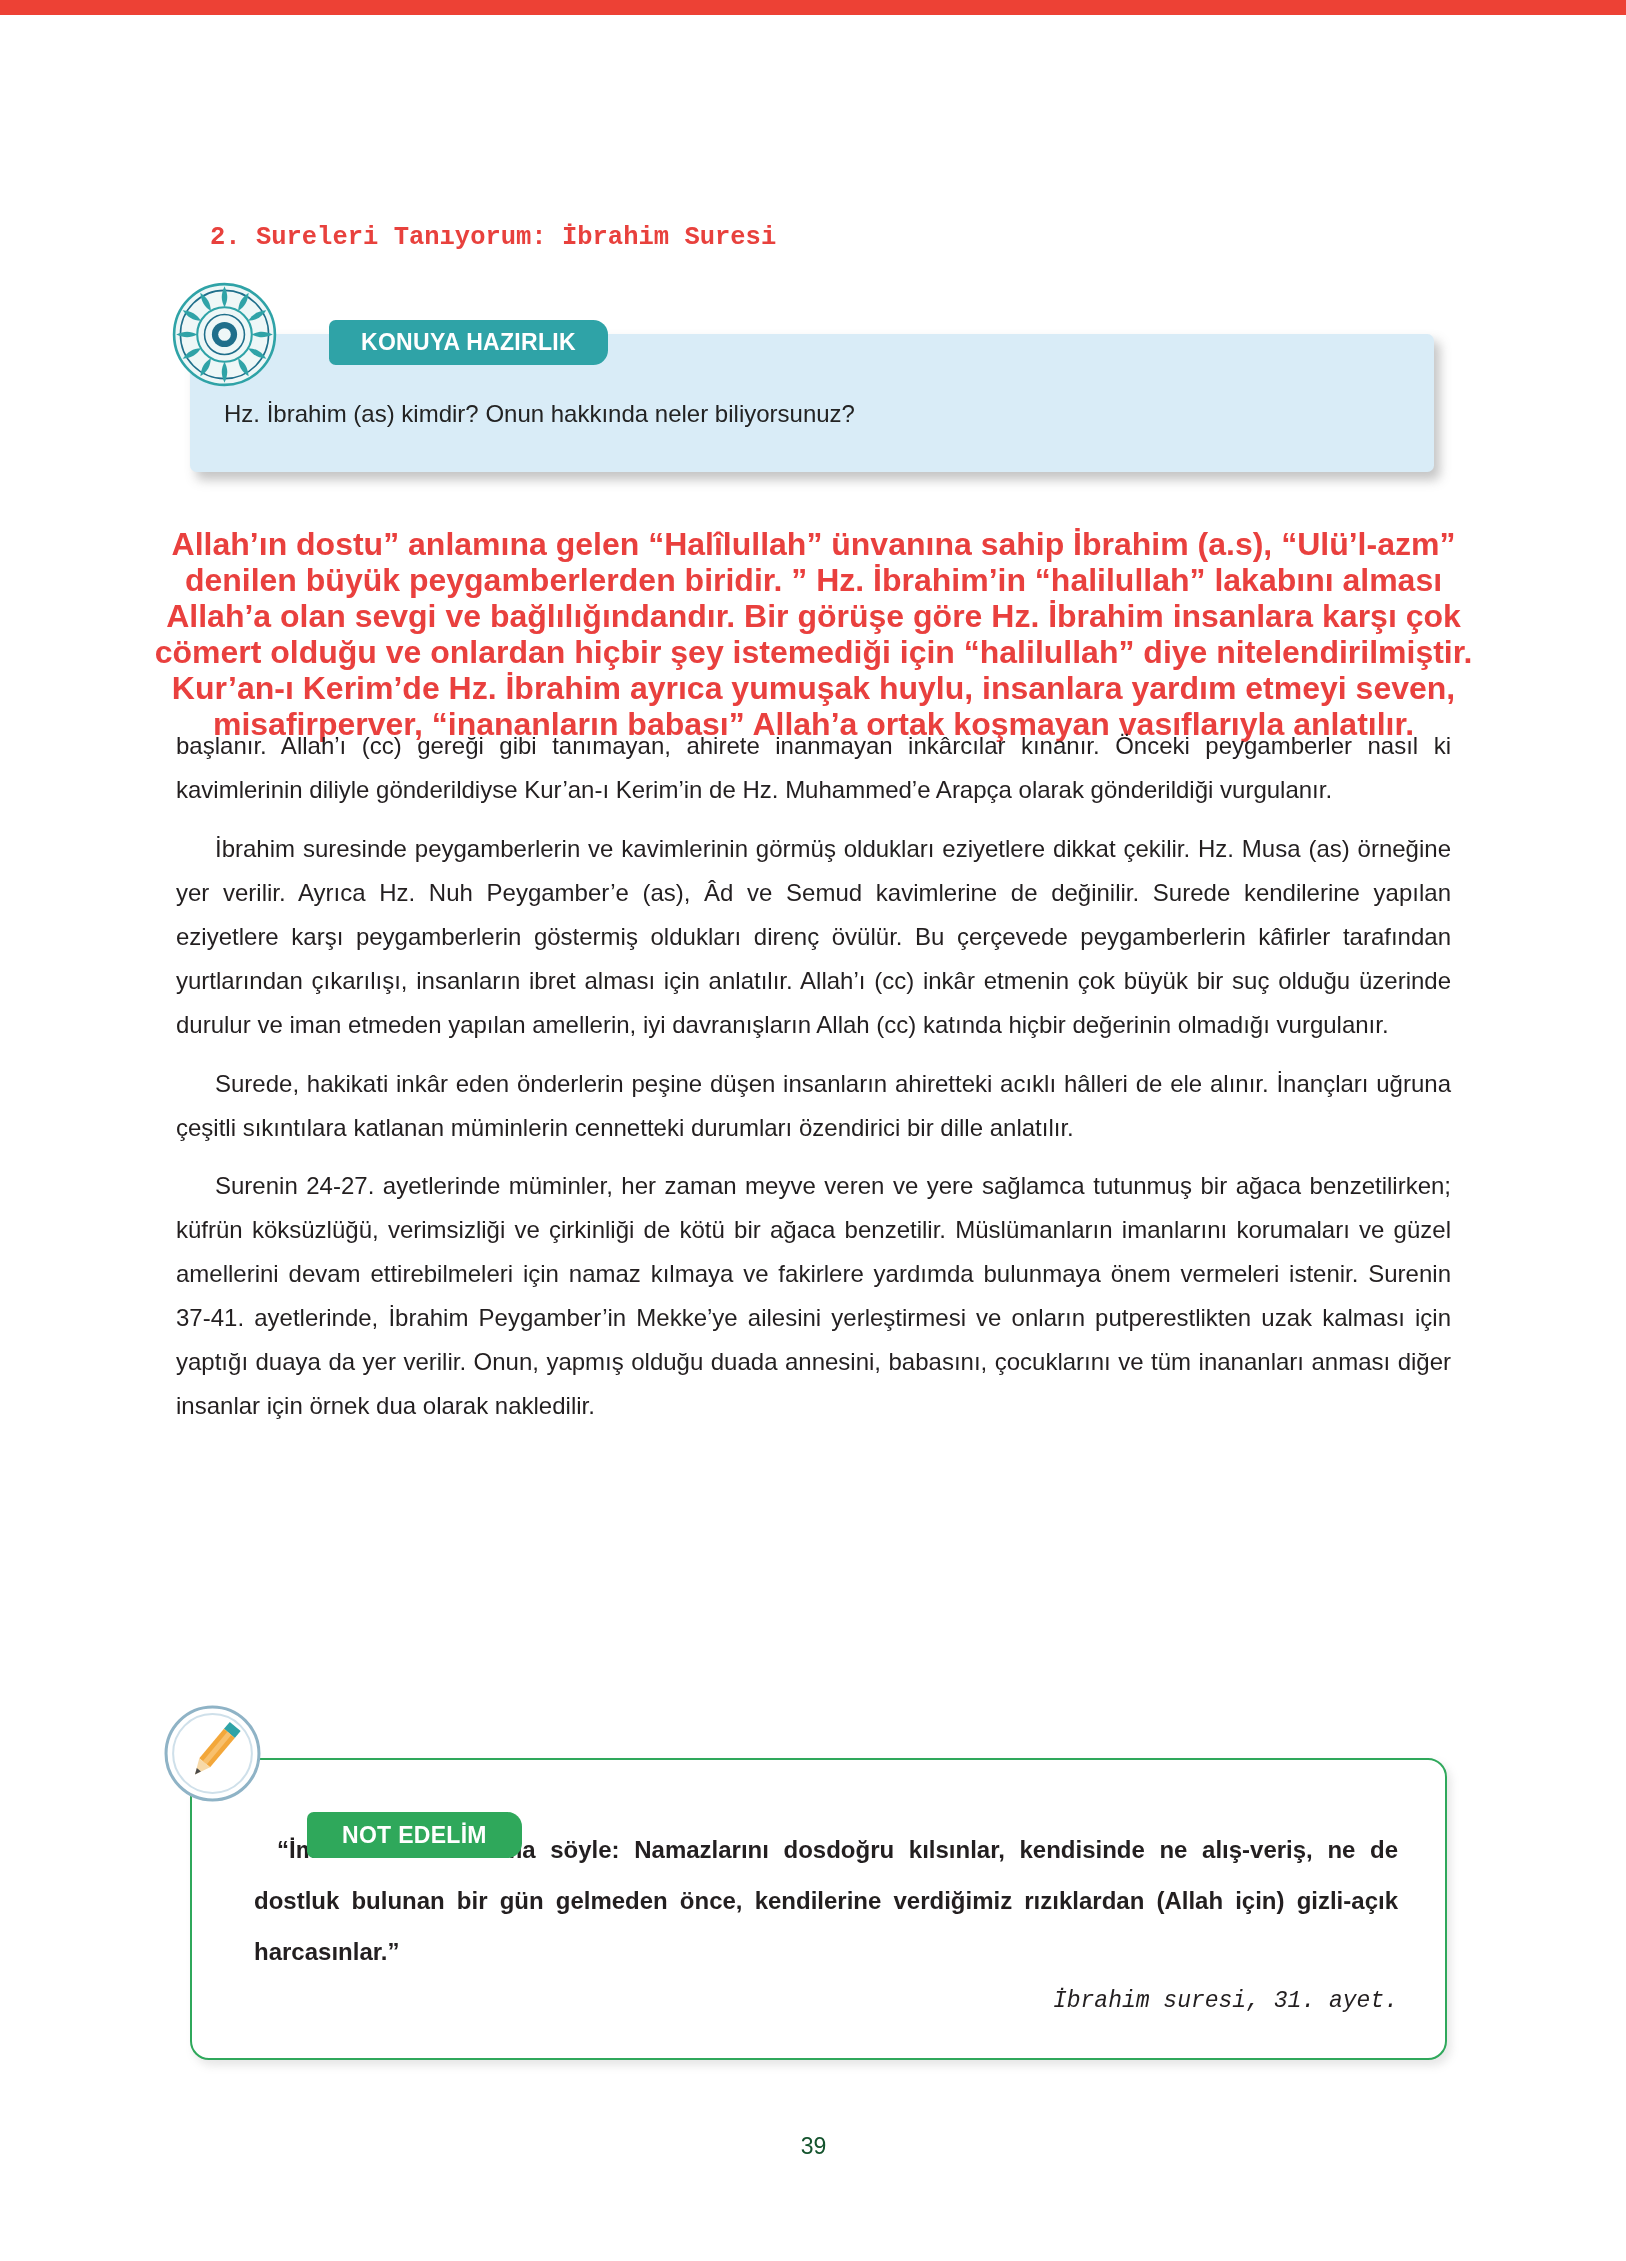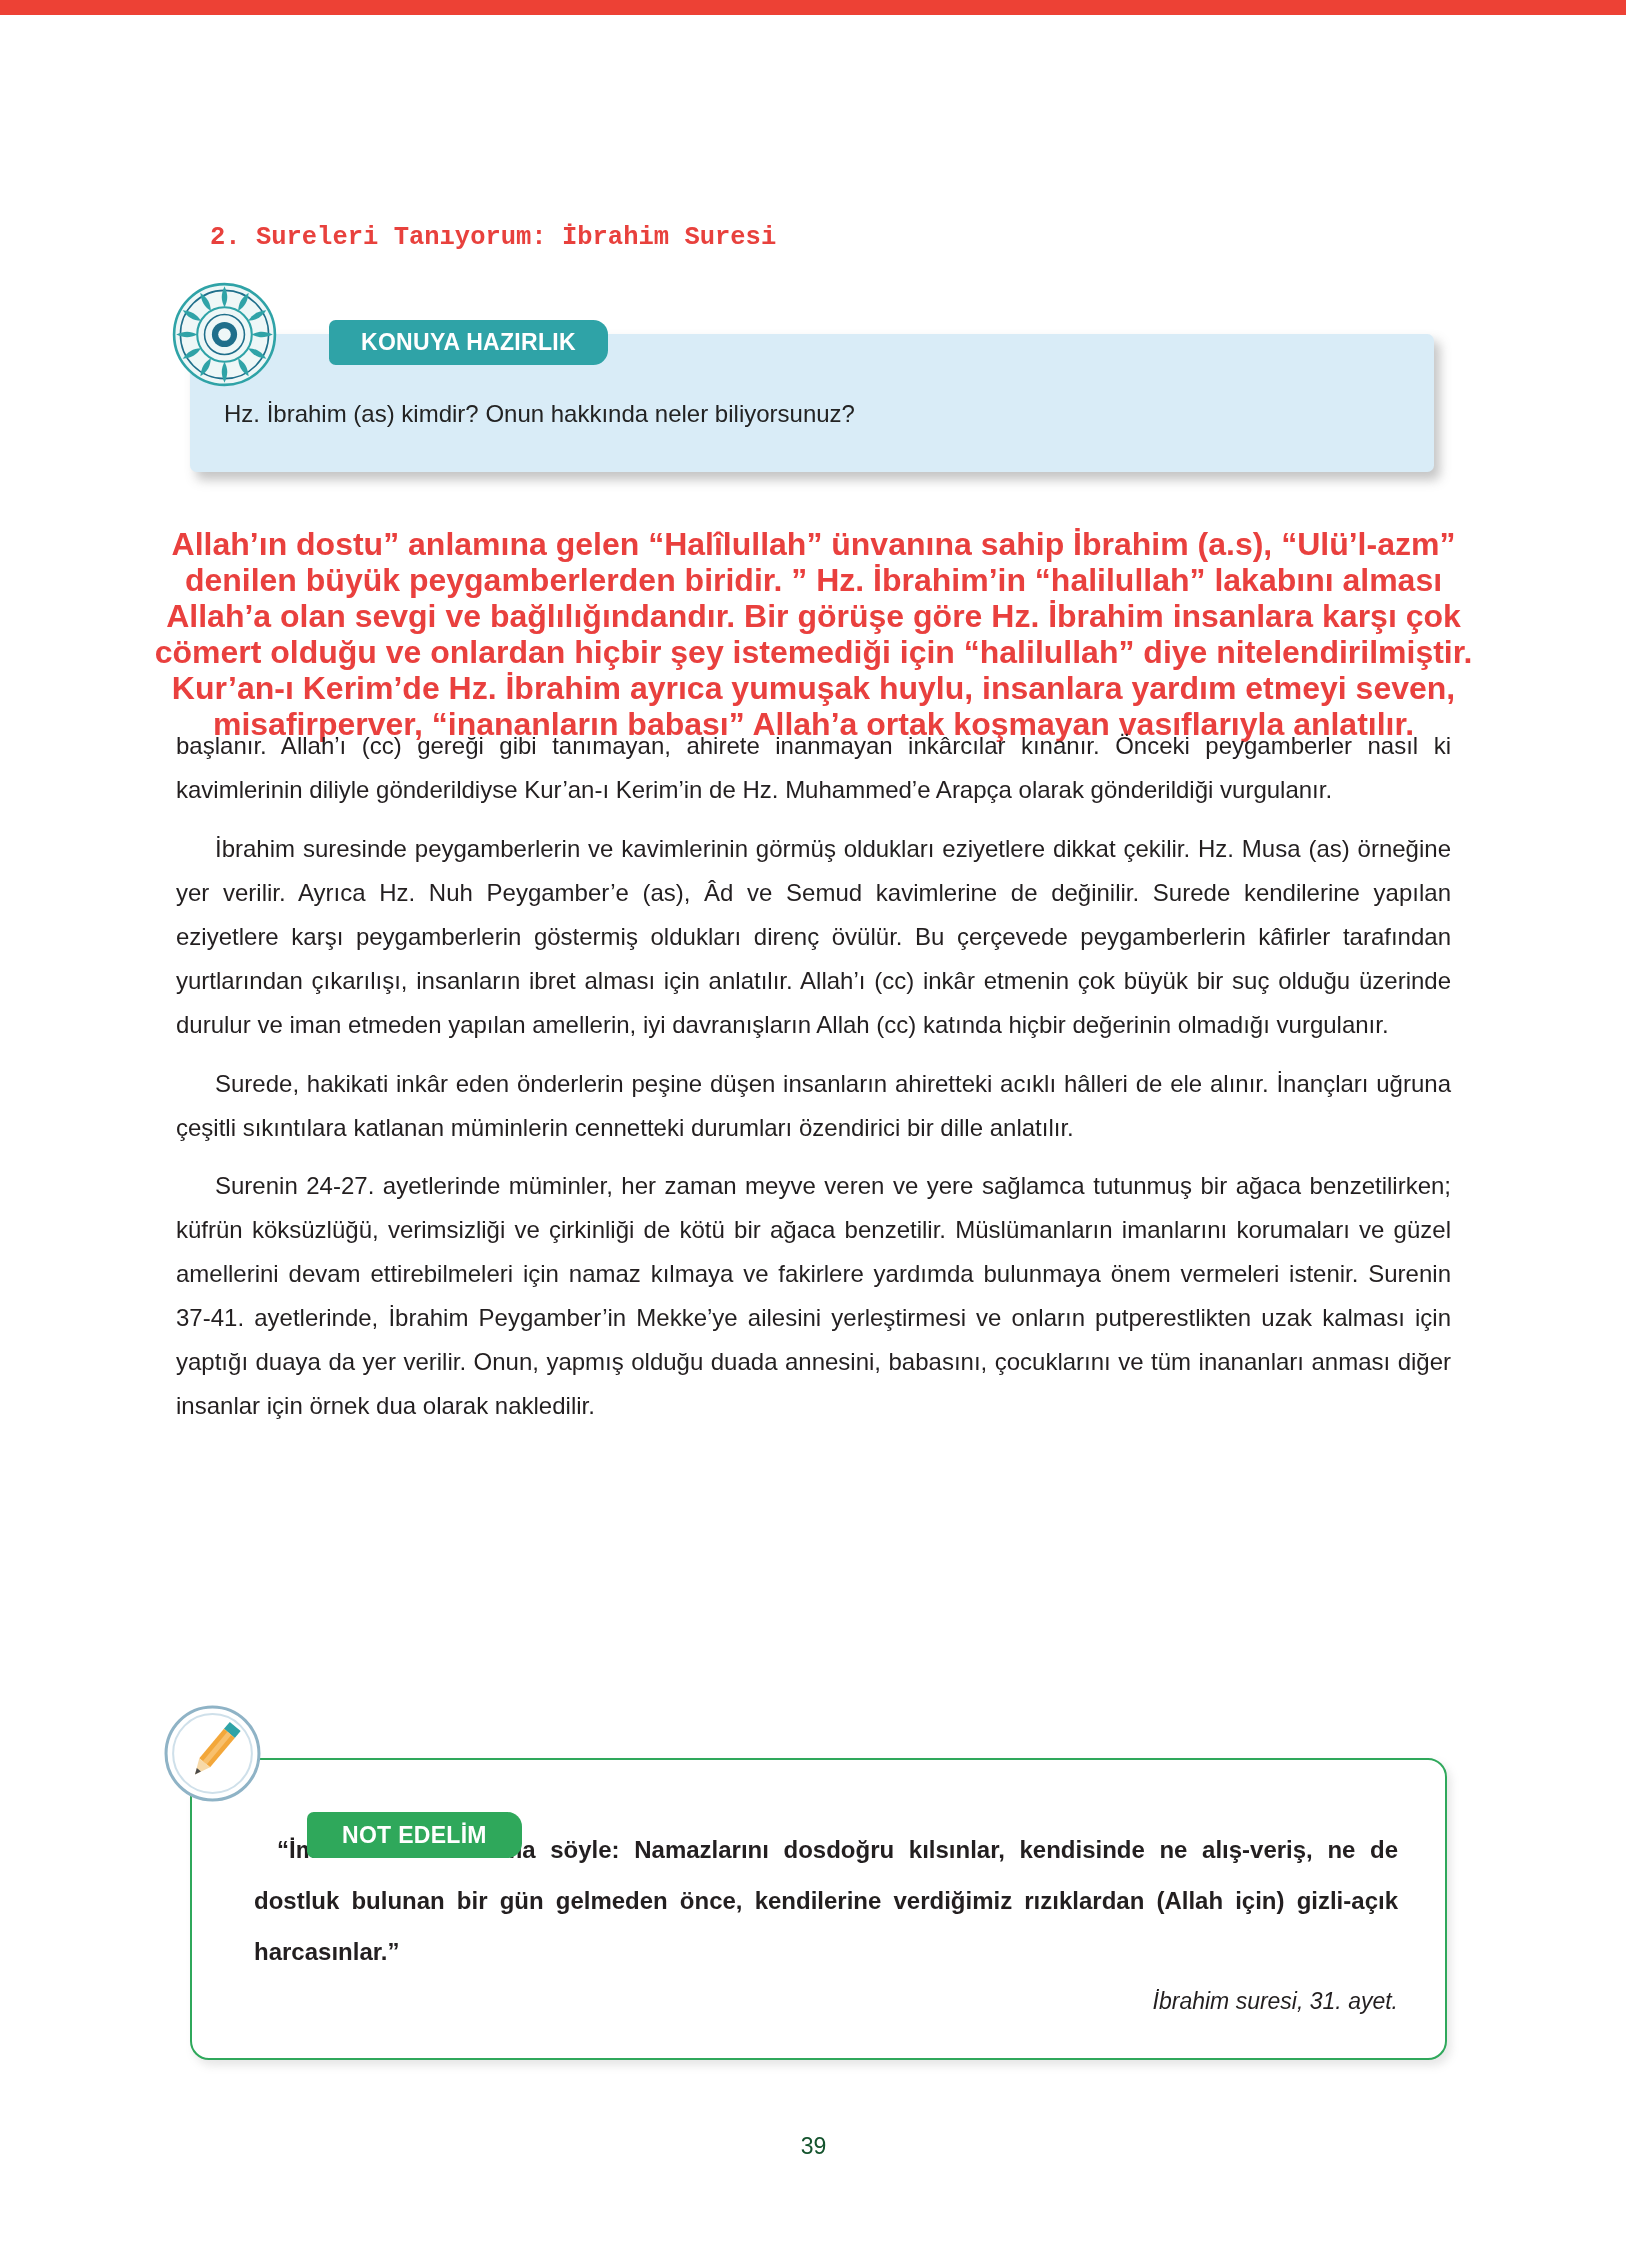--- a/index.html
+++ b/index.html
@@ -97,20 +97,21 @@
     font-weight:bold;
     font-size:24px; line-height:51px;
     text-align:justify;
     text-indent:23px;
   }
   .citation {
     margin-top:10.7px;
     text-align:right;
     font-style:italic;
     font-size:23px;
+    font-family:Liberation Mono, monospace;
   }
 
   .page-number {
     position:absolute; left:0; top:2133px;
     width:100%; text-align:center;
     font-size:23px; color:#14532d;
   }
 </style>
 </head>
 <body>

